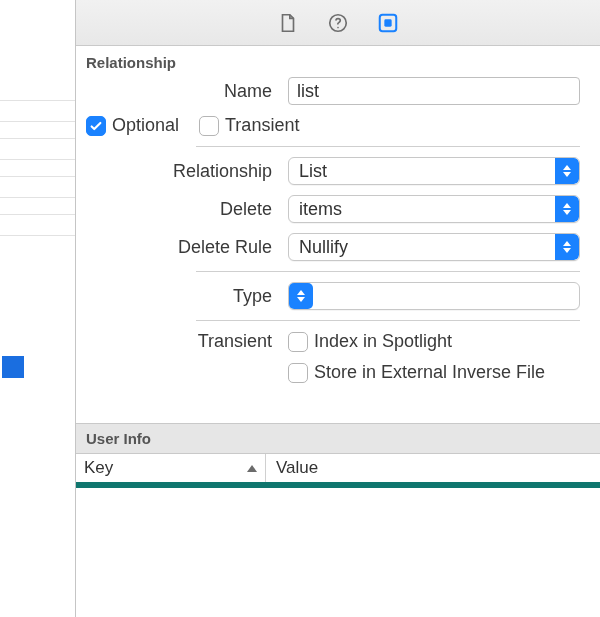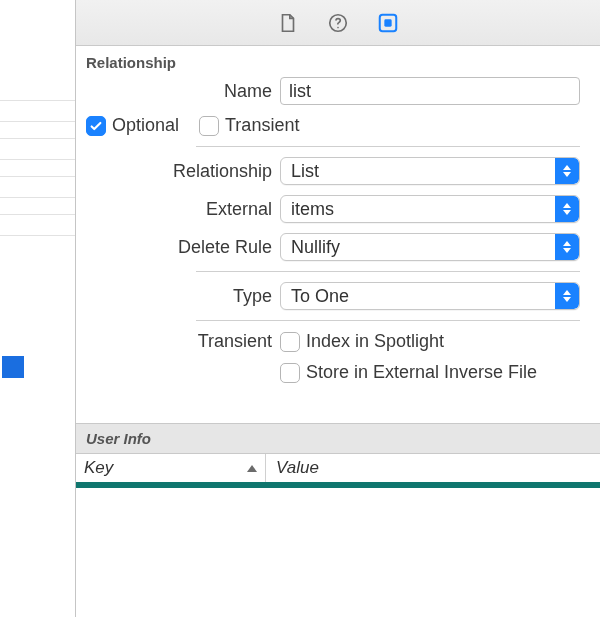--- a/index.html
+++ b/index.html
@@ -67,21 +67,21 @@
     color: #555;
     padding: 8px 10px 6px 10px;
   }
 
   .form {
     padding: 0 20px 0 10px;
   }
   .row {
     display: flex;
     align-items: center;
-    gap: 4px;
+    gap: 12px;
     margin-bottom: 10px;
   }
   .row-label {
     width: 190px;
     flex: 0 0 190px;
     text-align: right;
     font-size: 18px;
     color: #3a3a3a;
     padding-right: 4px;
   }
@@ -150,21 +150,21 @@
   }
   .tri-up, .tri-down {
     width: 0; height: 0;
     border-left: 4px solid transparent;
     border-right: 4px solid transparent;
   }
   .tri-up   { border-bottom: 5px solid #fff; }
   .tri-down { border-top: 5px solid #fff; }
 
   
-  .userinfo-section { margin-top: 30px; background: #ececec; font-style: italic; }
+  .userinfo-section { margin-top: 30px; background: #ececec; }
   .userinfo-heading {
     font-weight: 600;
     font-size: 15px;
     color: #555;
     padding: 6px 10px;
     border-top: 1px solid #c9c9c9;
     border-bottom: 1px solid #c9c9c9;
     background: #e6e6e6;
   }
   .table-head {
@@ -263,21 +263,21 @@
             <span class="popup-text">List</span>
             <span class="popup-arrows">
                 <span class="tri-up"></span>
                 <span class="tri-down"></span>
               </span>
           </div>
         </div>
       </div>
 
       <div class="row">
-        <div class="row-label">External</div>
+        <div class="row-label">Delete</div>
         <div class="row-field">
           <div class="popup">
             <span class="popup-text">items</span>
             <span class="popup-arrows">
                 <span class="tri-up"></span>
                 <span class="tri-down"></span>
               </span>
           </div>
         </div>
       </div>
@@ -294,21 +294,20 @@
           </div>
         </div>
       </div>
 
       <hr class="hr">
 
       <div class="row">
         <div class="row-label">Type</div>
         <div class="row-field">
           <div class="popup">
-            <span class="popup-text">To One</span>
             <span class="popup-arrows">
                 <span class="tri-up"></span>
                 <span class="tri-down"></span>
               </span>
           </div>
         </div>
       </div>
 
       <hr class="hr">
 

